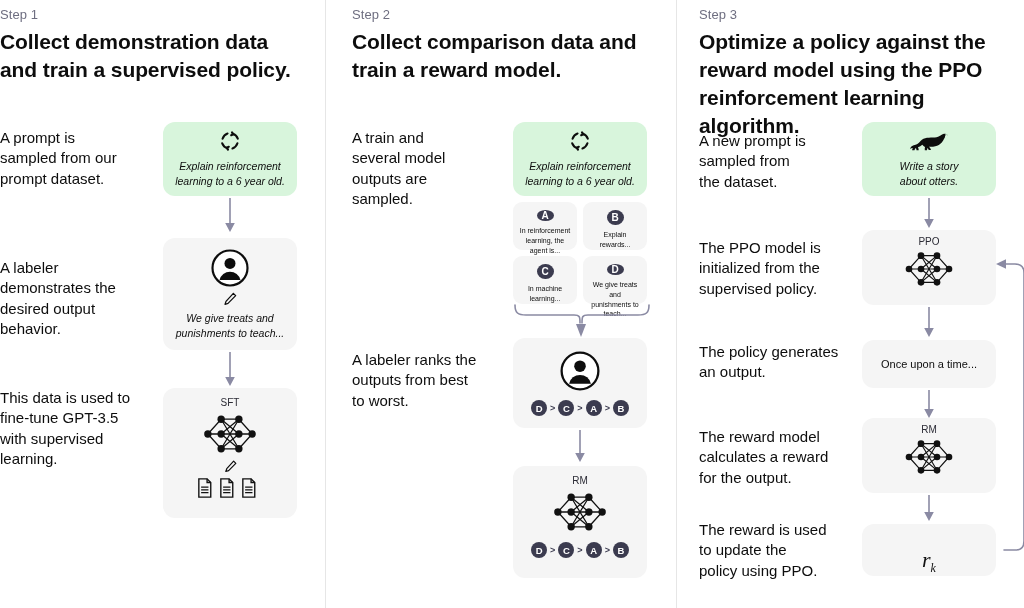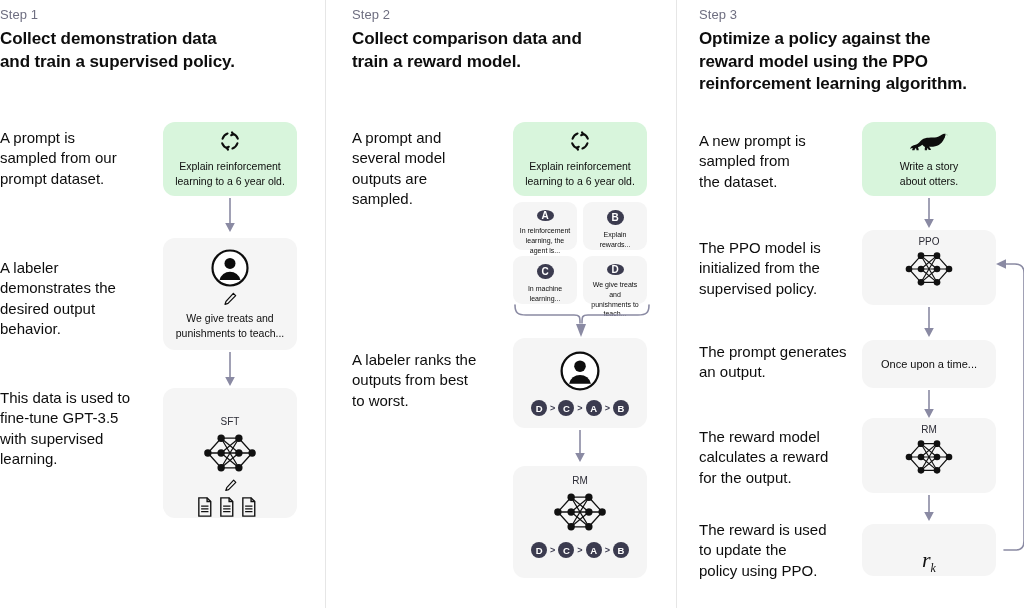--- a/index.html
+++ b/index.html
@@ -13,31 +13,31 @@
   .divider{position:absolute;top:0;width:1px;height:608px;background:#e6e6e6;}
   .divider.d1{left:325px;}
   .divider.d2{left:676px;}
 
   .col{position:absolute;top:0;height:608px;padding-left:16px;}
   .col1{left:0;width:325px;}
   .col2{left:326px;width:350px;}
   .col3{left:677px;width:347px;}
 
   .step-label{position:absolute;font-size:13px;color:#6e6e80;letter-spacing:.1px;}
-  .step-title{position:absolute;font-size:17px;font-weight:700;line-height:1.33;color:#0d0d0d;letter-spacing:-.1px;}
+  .step-title{position:absolute;font-size:21px;font-weight:700;line-height:1.33;color:#0d0d0d;letter-spacing:-.1px;}
 
   .blurb{position:absolute;font-size:15px;line-height:1.36;color:#0d0d0d;}
 
   .card{
     position:absolute;background:#f5f5f5;border-radius:12px;
     display:flex;flex-direction:column;align-items:center;justify-content:center;
     box-sizing:border-box;
   }
   .card.green{background:#d8f5dc;}
-  .card-text{font-size:10.5px;line-height:1.35;text-align:center;color:#0d0d0d;}
+  .card-text{font-size:10.5px;line-height:1.35;text-align:center;color:#0d0d0d;font-style:italic;}
   .card-title{font-size:10px;color:#2b2b35;text-align:center;}
 
   .mini{
     position:absolute;background:#f5f5f5;border-radius:9px;box-sizing:border-box;
     display:flex;flex-direction:column;align-items:center;justify-content:flex-start;
     padding-top:8px;
   }
   .mini .badge{
     width:17px;height:17px;border-radius:50%;background:#3b3b4f;color:#fff;
     font-size:10px;font-weight:700;display:flex;align-items:center;justify-content:center;
@@ -117,21 +117,21 @@
       </span>
       <div class="card-text" style="margin-top:4px;white-space:pre-line;">We give treats and
 punishments to teach...</div>
     </div>
 
     <svg class="arrow" style="left:222px;top:352px;" width="16" height="38">
       <path d="M8 0 V26" stroke="#8a8aa3" stroke-width="1.6" fill="none"></path>
       <path d="M8 34 L3.2 25 H12.8 Z" fill="#8a8aa3"></path>
     </svg>
 
-    <div class="card" style="left:163px;top:388px;width:134px;height:130px;justify-content:flex-end;padding-top:9px;">
+    <div class="card" style="left:163px;top:388px;width:134px;height:130px;justify-content:flex-start;padding-top:9px;">
       <div class="card-title">SFT</div>
       <span class="icon-wrap" style="margin-top:2px;">
         <svg width="62" height="48" viewBox="0 0 84 64">
           <g stroke="#111" stroke-width="1.7">
             <path d="M12 32 L30 12 M12 32 L30 32 M12 32 L30 52"></path>
             <path d="M72 32 L54 12 M72 32 L54 32 M72 32 L54 52"></path>
             <path d="M30 12 L54 12 M30 12 L54 32 M30 12 L54 52"></path>
             <path d="M30 32 L54 12 M30 32 L54 32 M30 32 L54 52"></path>
             <path d="M30 52 L54 12 M30 52 L54 32 M30 52 L54 52"></path>
           </g>
@@ -168,21 +168,21 @@
         </svg>
       </span>
     </div>
   </div>
 
   <div class="col col2">
     <div class="step-label" style="left:26px;top:7px;">Step 2</div>
     <div class="step-title" style="left:26px;top:28px;width:300px;white-space:pre-line;">Collect comparison data and
 train a reward model.</div>
 
-    <div class="blurb" style="left:26px;top:128px;width:150px;white-space:pre-line;">A prompt and
+    <div class="blurb" style="left:26px;top:128px;width:150px;white-space:pre-line;">A train and
 several model
 outputs are
 sampled.</div>
     <div class="blurb" style="left:26px;top:350px;width:165px;white-space:pre-line;">A labeler ranks the
 outputs from best
 to worst.</div>
 
     <div class="card green" style="left:187px;top:122px;width:134px;height:74px;">
       <span class="icon-wrap">
         <svg width="22" height="22" viewBox="0 0 24 24" fill="none" stroke="#0d0d0d" stroke-width="2.3" stroke-linecap="round">
@@ -290,21 +290,21 @@
     <div class="step-title" style="left:22px;top:28px;width:300px;white-space:pre-line;">Optimize a policy against the
 reward model using the PPO
 reinforcement learning algorithm.</div>
 
     <div class="blurb" style="left:22px;top:131px;width:160px;white-space:pre-line;">A new prompt is
 sampled from
 the dataset.</div>
     <div class="blurb" style="left:22px;top:238px;width:170px;white-space:pre-line;">The PPO model is
 initialized from the
 supervised policy.</div>
-    <div class="blurb" style="left:22px;top:342px;width:175px;white-space:pre-line;">The prompt generates
+    <div class="blurb" style="left:22px;top:342px;width:175px;white-space:pre-line;">The policy generates
 an output.</div>
     <div class="blurb" style="left:22px;top:427px;width:170px;white-space:pre-line;">The reward model
 calculates a reward
 for the output.</div>
     <div class="blurb" style="left:22px;top:520px;width:170px;white-space:pre-line;">The reward is used
 to update the
 policy using PPO.</div>
 
     <div class="card green" style="left:185px;top:122px;width:134px;height:74px;">
       <span class="icon-wrap">

